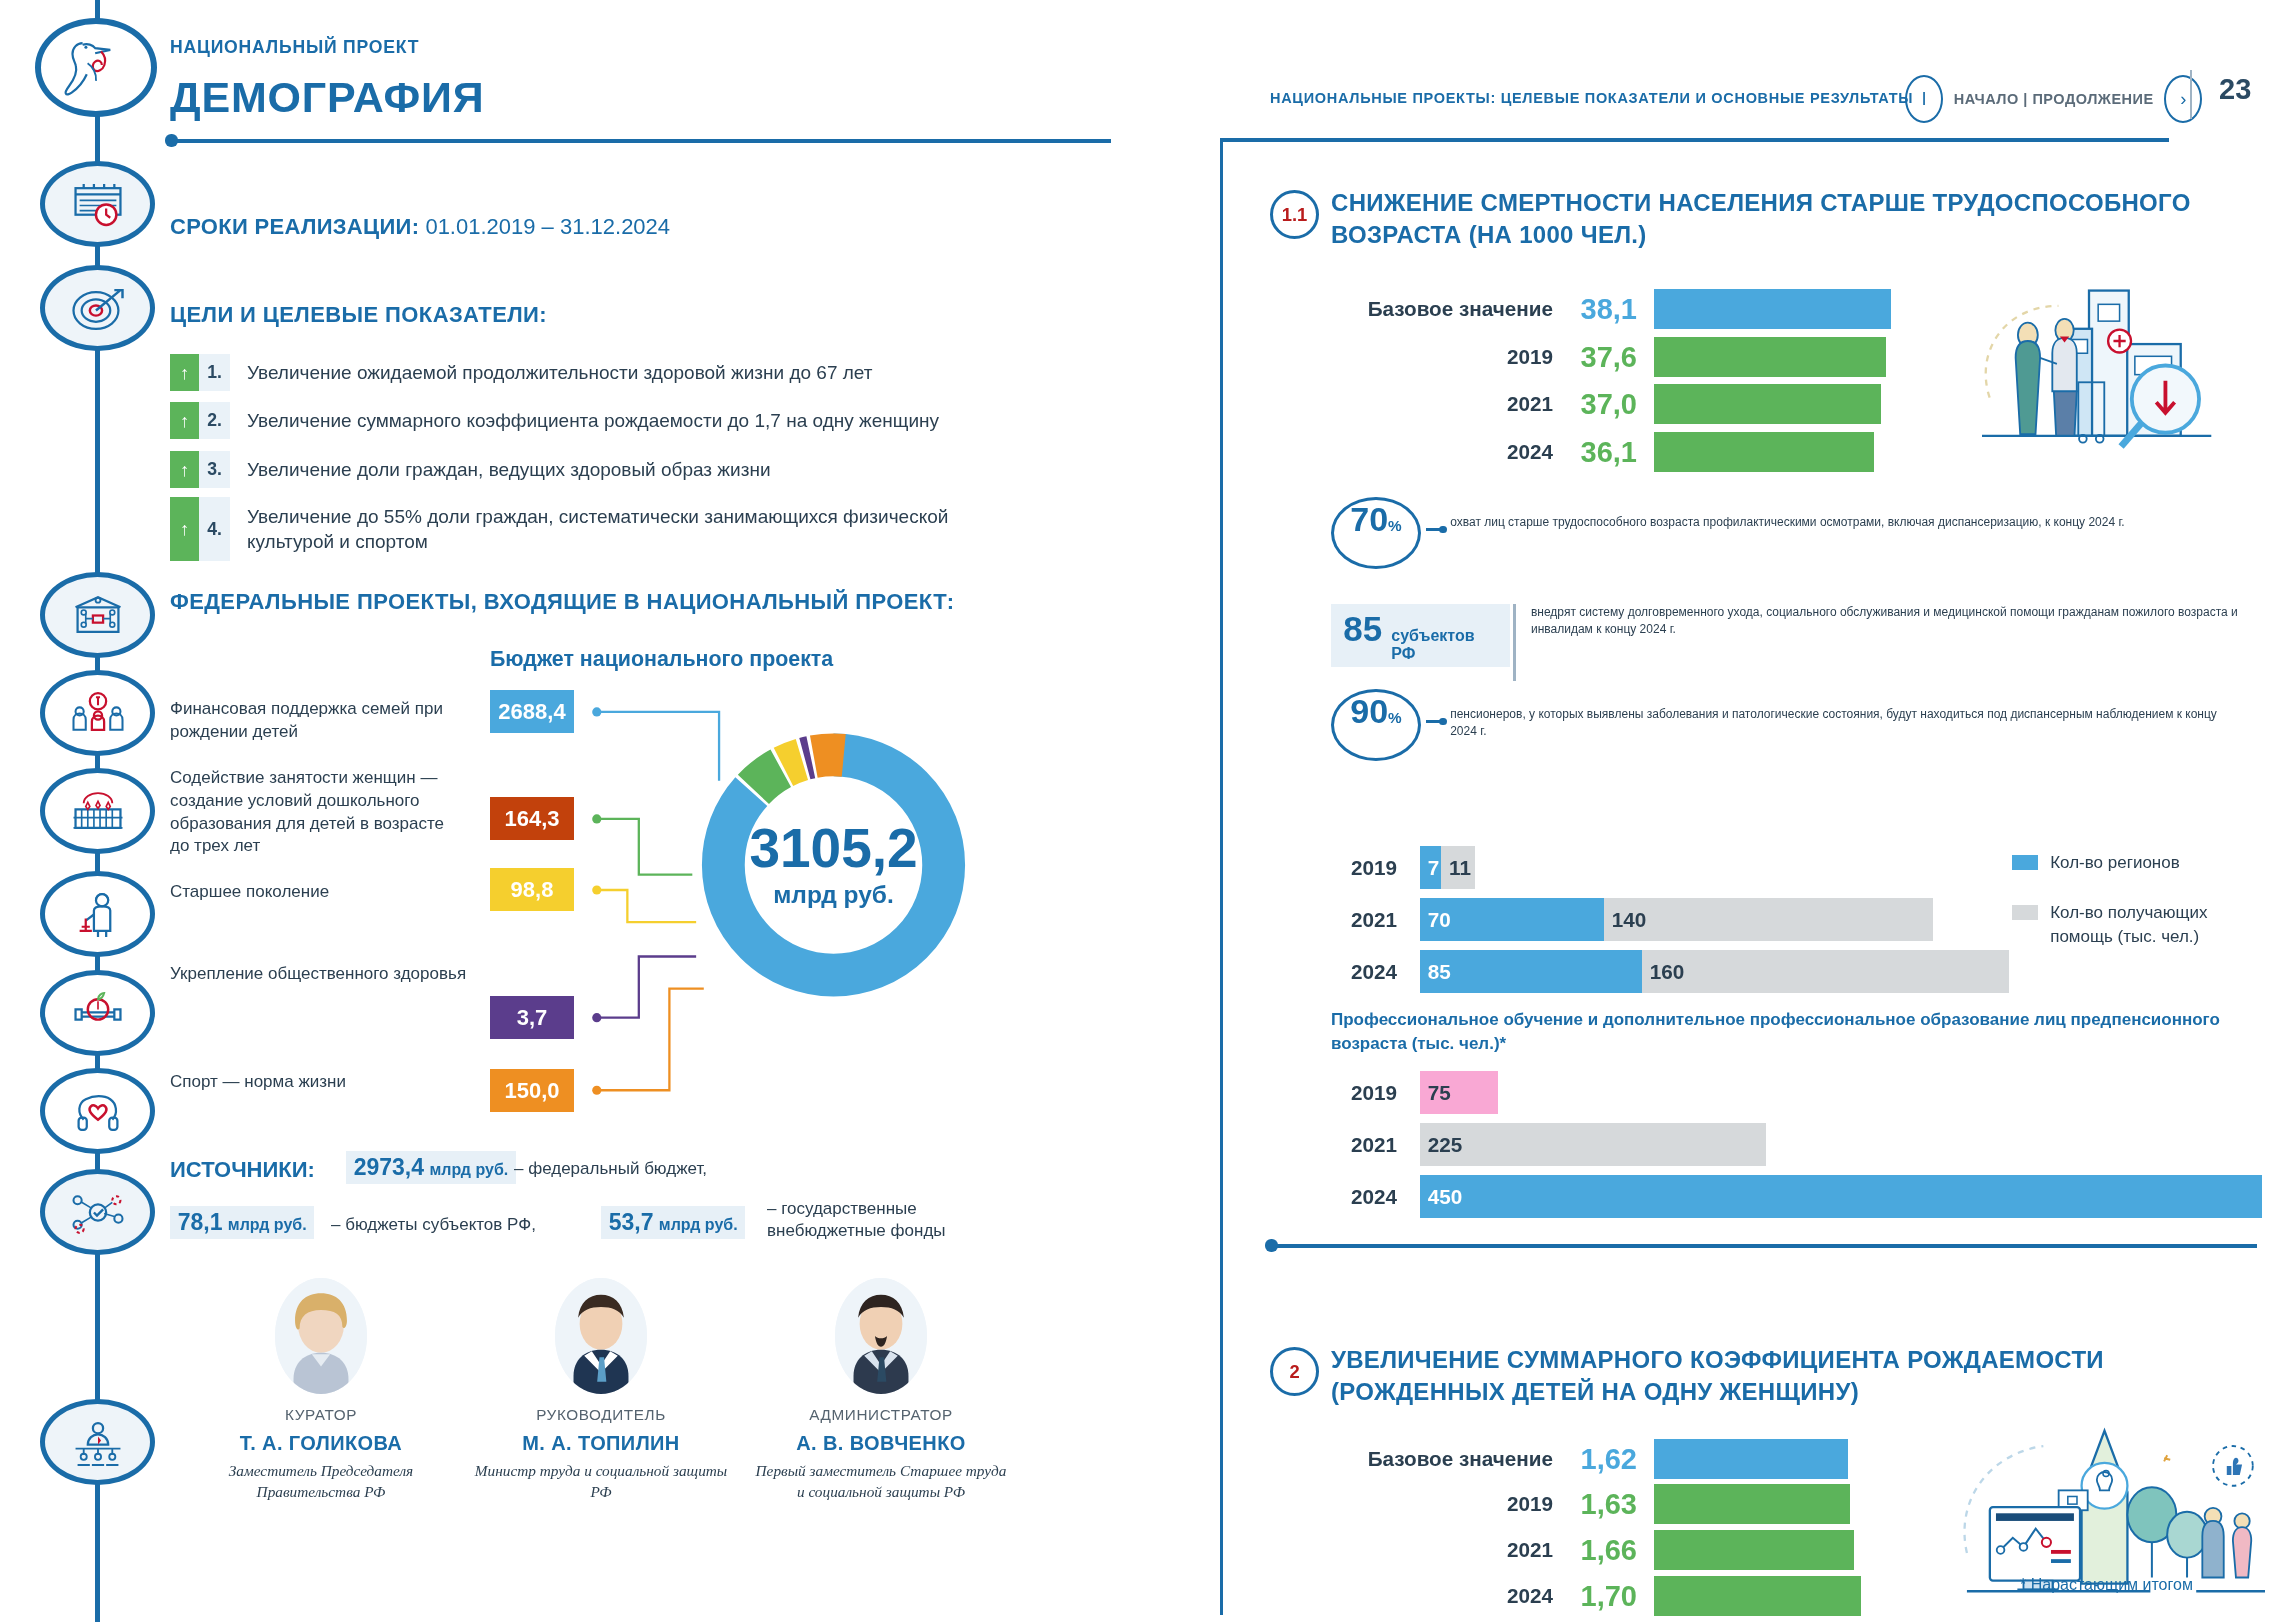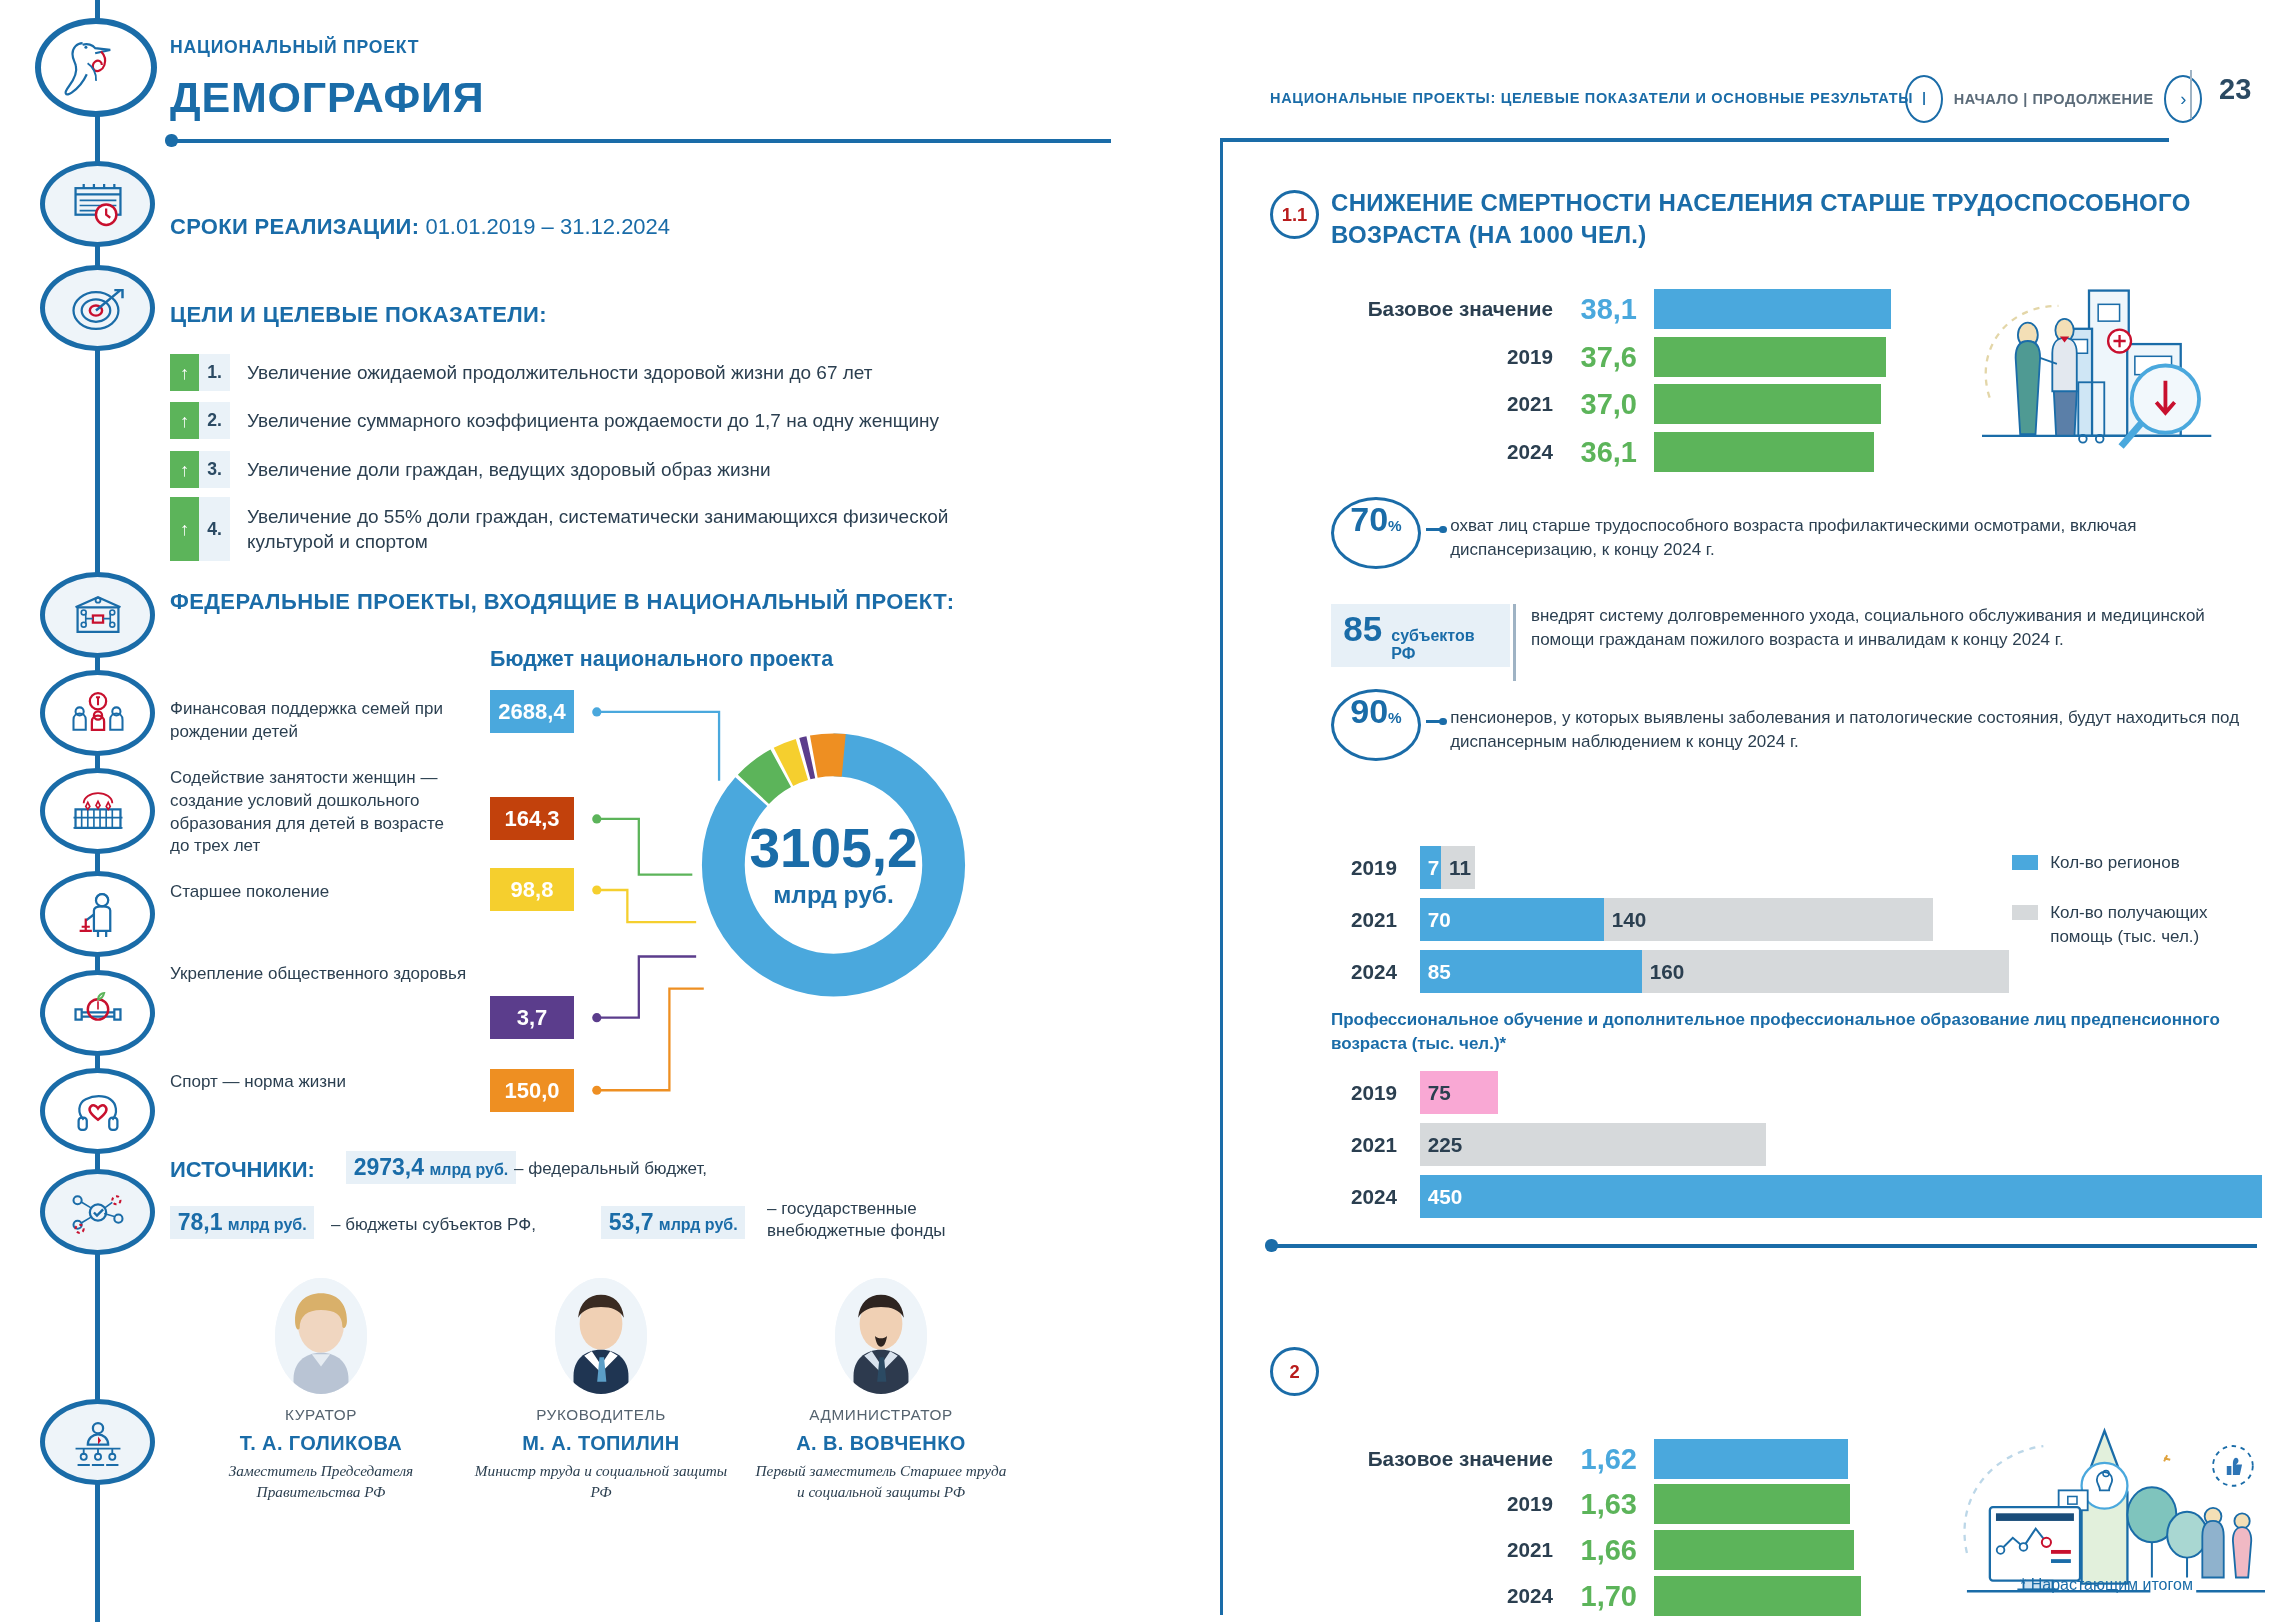--- a/index.html
+++ b/index.html
@@ -118,21 +118,21 @@
   .brow .bar{height:40px;margin-left:17px;}
 
   .fact{position:absolute;display:flex;align-items:flex-start;}
   .fact-circ{width:84px;height:66px;border:3.1px solid #1a6ca8;border-radius:50%;
     display:flex;align-items:baseline;justify-content:center;flex:0 0 auto;}
   .fact-circ .n{font-size:34px;font-weight:bold;color:#1a6ca8;}
   .fact-circ .p{font-size:15.3px;font-weight:bold;color:#1a6ca8;}
   .fact-dash{width:20px;height:3.1px;background:#1a6ca8;margin:31px 4.6px 0 4.6px;flex:0 0 auto;}
   .fact-dash:after{content:"";display:block;width:7.7px;height:7.7px;border-radius:50%;
     background:#1a6ca8;margin-left:13.8px;margin-top:-2.3px;}
-  .fact-txt{font-size:17px;color:#2b3f50;line-height:1.42;}
+  .fact-txt{font-size:12px;color:#2b3f50;line-height:1.42;}
 
   .chip85{display:flex;align-items:baseline;background:#e7f0f7;padding:4.6px 12.2px;}
   .chip85 .n{font-size:35px;font-weight:bold;color:#1a6ca8;}
   .chip85 .l{font-size:16px;font-weight:bold;color:#1a6ca8;margin-left:9.2px;}
 
   .sub-h{position:absolute;font-size:17px;font-weight:bold;color:#1a6ca8;line-height:1.4;}
 
   .srow{position:absolute;display:flex;align-items:center;height:43px;}
   .srow .yr{width:66px;text-align:right;font-size:20.7px;font-weight:bold;color:#2b3f50;}
   .srow .seg{height:43px;display:flex;align-items:center;padding-left:7.7px;box-sizing:border-box;
@@ -550,20 +550,21 @@
     <div class="seg" style="width:346px;background:#d6d9db;color:#2b3f50;margin-left:23px">225</div>
   </div>
   <div class="srow" style="left:1331px;top:1175px">
     <div class="yr">2024</div>
     <div class="seg" style="width:842px;background:#4aa8dd;color:#fff;margin-left:23px">450</div>
   </div>
 
   <div class="hdr-rule" style="left:1270px;top:1244px;width:987px"></div>
 
   <div class="num-badge" style="left:1270px;top:1347px">2</div>
+  <div class="rsec-title" style="left:1331px;top:1344px;width:865px">УВЕЛИЧЕНИЕ СУММАРНОГО КОЭФФИЦИЕНТА РОЖДАЕМОСТИ (РОЖДЕННЫХ ДЕТЕЙ НА ОДНУ ЖЕНЩИНУ)</div>
 
   <div class="brow" style="left:1331px;top:1439px">
     <div class="cap">Базовое значение</div>
     <div class="val" style="color:#4aa8dd">1,62</div>
     <div class="bar" style="width:194px;background:#4aa8dd"></div>
   </div>
   <div class="brow" style="left:1331px;top:1484px">
     <div class="cap">2019</div>
     <div class="val" style="color:#5cb45a">1,63</div>
     <div class="bar" style="width:196px;background:#5cb45a"></div>

